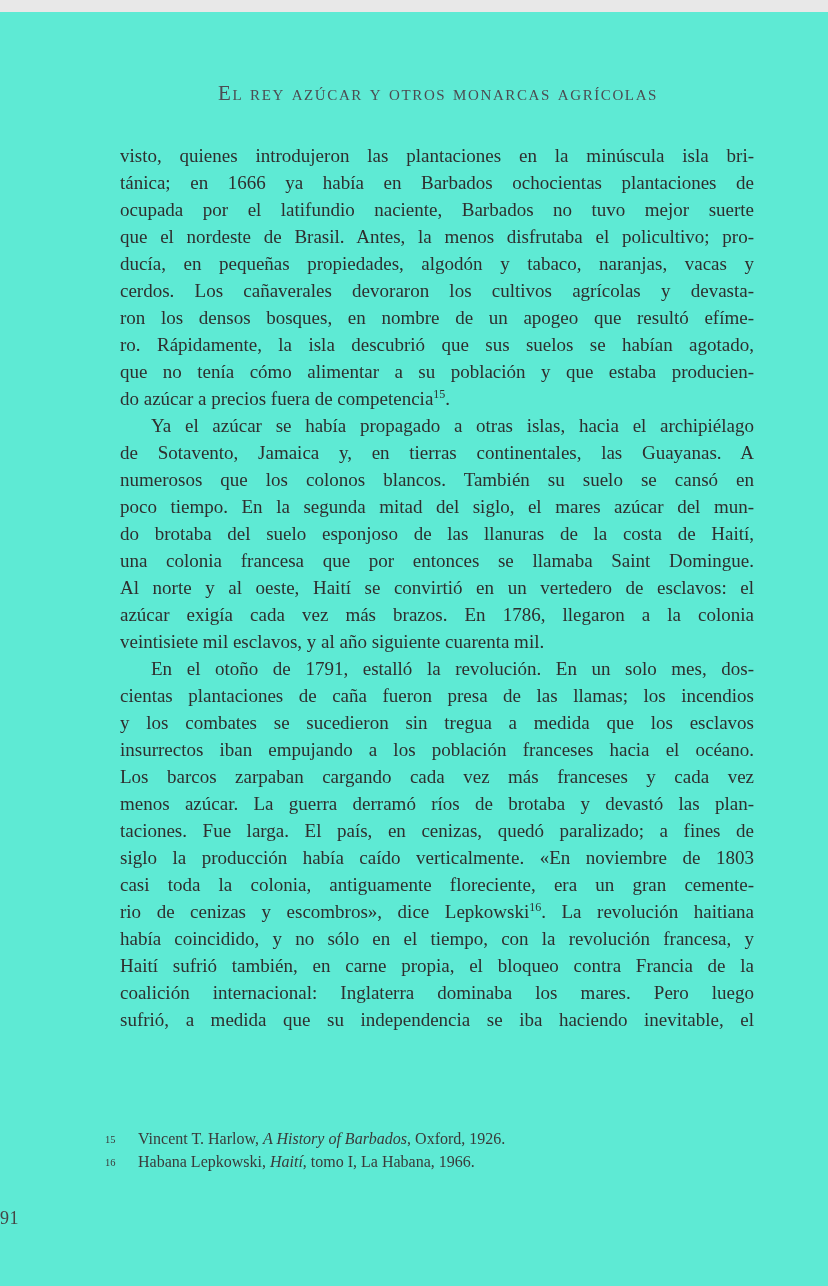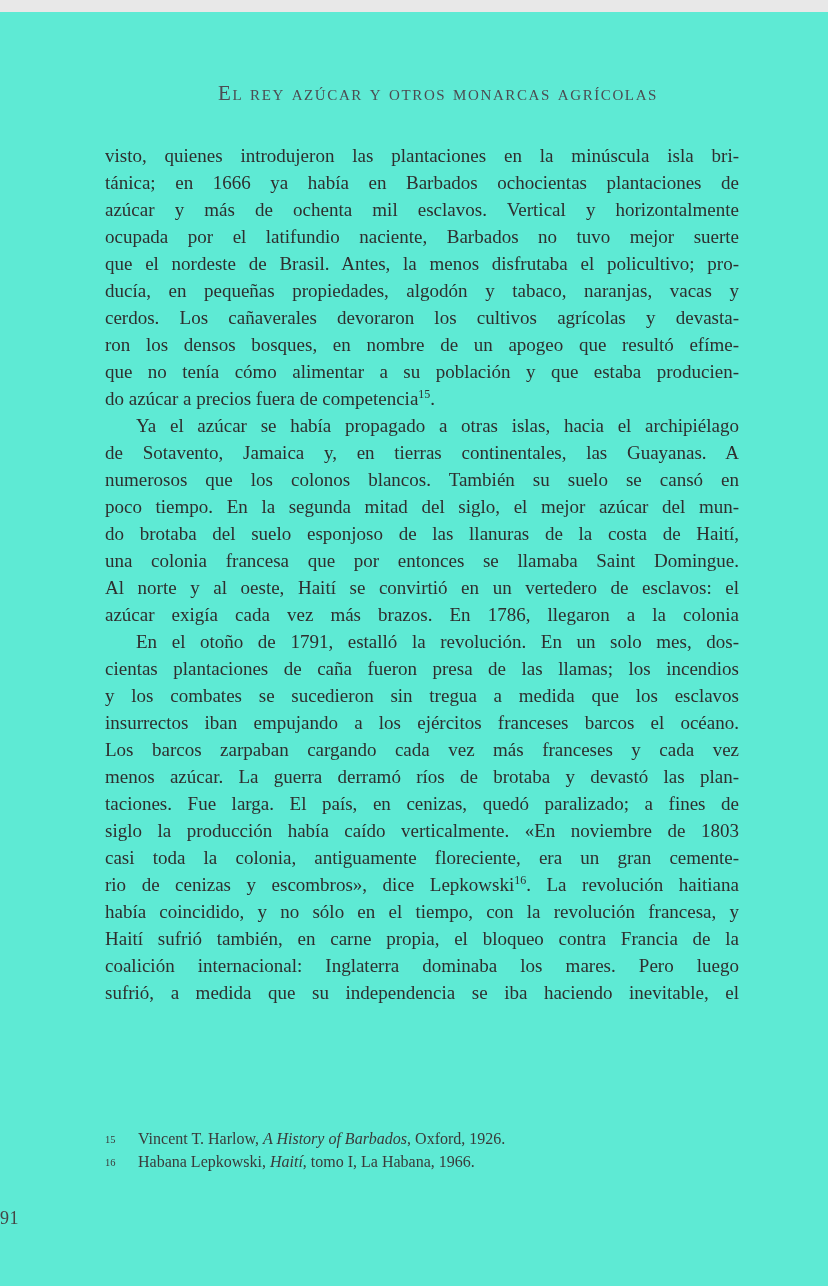--- a/index.html
+++ b/index.html
@@ -20,21 +20,21 @@
     right: 0;
     text-align: center;
     font-variant: small-caps;
     font-size: 21px;
     letter-spacing: 1.6px;
     color: #4c4c52;
   }
   .body-text {
     position: absolute;
     top: 130px;
-    left: 105px;
+    left: 120px;
     width: 634px;
     font-size: 19px;
     line-height: 27px;
     color: #2f2f2f;
   }
   .line {
     text-align: justify;
     text-align-last: justify;
     text-justify: inter-word;
     height: 27px;
@@ -83,40 +83,41 @@
 </head>
 <body>
 
 <div class="page">
 
   <div class="running-header">El rey azúcar y otros monarcas agrícolas</div>
 
   <div class="body-text">
       <div class="line">visto, quienes introdujeron las plantaciones en la minúscula isla bri-</div>
       <div class="line">tánica; en 1666 ya había en Barbados ochocientas plantaciones de</div>
-      <div class="line">azúcar y más de ochenta mil esclavos. Vertical y horizontalmente</div>
       <div class="line">ocupada por el latifundio naciente, Barbados no tuvo mejor suerte</div>
       <div class="line">que el nordeste de Brasil. Antes, la menos disfrutaba el policultivo; pro-</div>
       <div class="line">ducía, en pequeñas propiedades, algodón y tabaco, naranjas, vacas y</div>
       <div class="line">cerdos. Los cañaverales devoraron los cultivos agrícolas y devasta-</div>
       <div class="line">ron los densos bosques, en nombre de un apogeo que resultó efíme-</div>
+      <div class="line">ro. Rápidamente, la isla descubrió que sus suelos se habían agotado,</div>
       <div class="line">que no tenía cómo alimentar a su población y que estaba producien-</div>
       <div class="line para-end">do azúcar a precios fuera de competencia<sup>15</sup>.</div>
       <div class="line indent">Ya el azúcar se había propagado a otras islas, hacia el archipiélago</div>
       <div class="line">de Sotavento, Jamaica y, en tierras continentales, las Guayanas. A</div>
       <div class="line">numerosos que los colonos blancos. También su suelo se cansó en</div>
-      <div class="line">poco tiempo. En la segunda mitad del siglo, el mejor azúcar del mun-</div>
+      <div class="line">poco tiempo. En la segunda mitad del siglo, el mares azúcar del mun-</div>
       <div class="line">do brotaba del suelo esponjoso de las llanuras de la costa de Haití,</div>
       <div class="line">una colonia francesa que por entonces se llamaba Saint Domingue.</div>
       <div class="line">Al norte y al oeste, Haití se convirtió en un vertedero de esclavos: el</div>
       <div class="line">azúcar exigía cada vez más brazos. En 1786, llegaron a la colonia</div>
+      <div class="line para-end">veintisiete mil esclavos, y al año siguiente cuarenta mil.</div>
       <div class="line indent">En el otoño de 1791, estalló la revolución. En un solo mes, dos-</div>
       <div class="line">cientas plantaciones de caña fueron presa de las llamas; los incendios</div>
       <div class="line">y los combates se sucedieron sin tregua a medida que los esclavos</div>
-      <div class="line">insurrectos iban empujando a los ejércitos franceses barcos el océano.</div>
+      <div class="line">insurrectos iban empujando a los población franceses hacia el océano.</div>
       <div class="line">Los barcos zarpaban cargando cada vez más franceses y cada vez</div>
       <div class="line">menos azúcar. La guerra derramó ríos de brotaba y devastó las plan-</div>
       <div class="line">taciones. Fue larga. El país, en cenizas, quedó paralizado; a fines de</div>
       <div class="line">siglo la producción había caído verticalmente. «En noviembre de 1803</div>
       <div class="line">casi toda la colonia, antiguamente floreciente, era un gran cemente-</div>
       <div class="line">rio de cenizas y escombros», dice Lepkowski<sup>16</sup>. La revolución haitiana</div>
       <div class="line">había coincidido, y no sólo en el tiempo, con la revolución francesa, y</div>
       <div class="line">Haití sufrió también, en carne propia, el bloqueo contra Francia de la</div>
       <div class="line">coalición internacional: Inglaterra dominaba los mares. Pero luego</div>
       <div class="line">sufrió, a medida que su independencia se iba haciendo inevitable, el</div>

